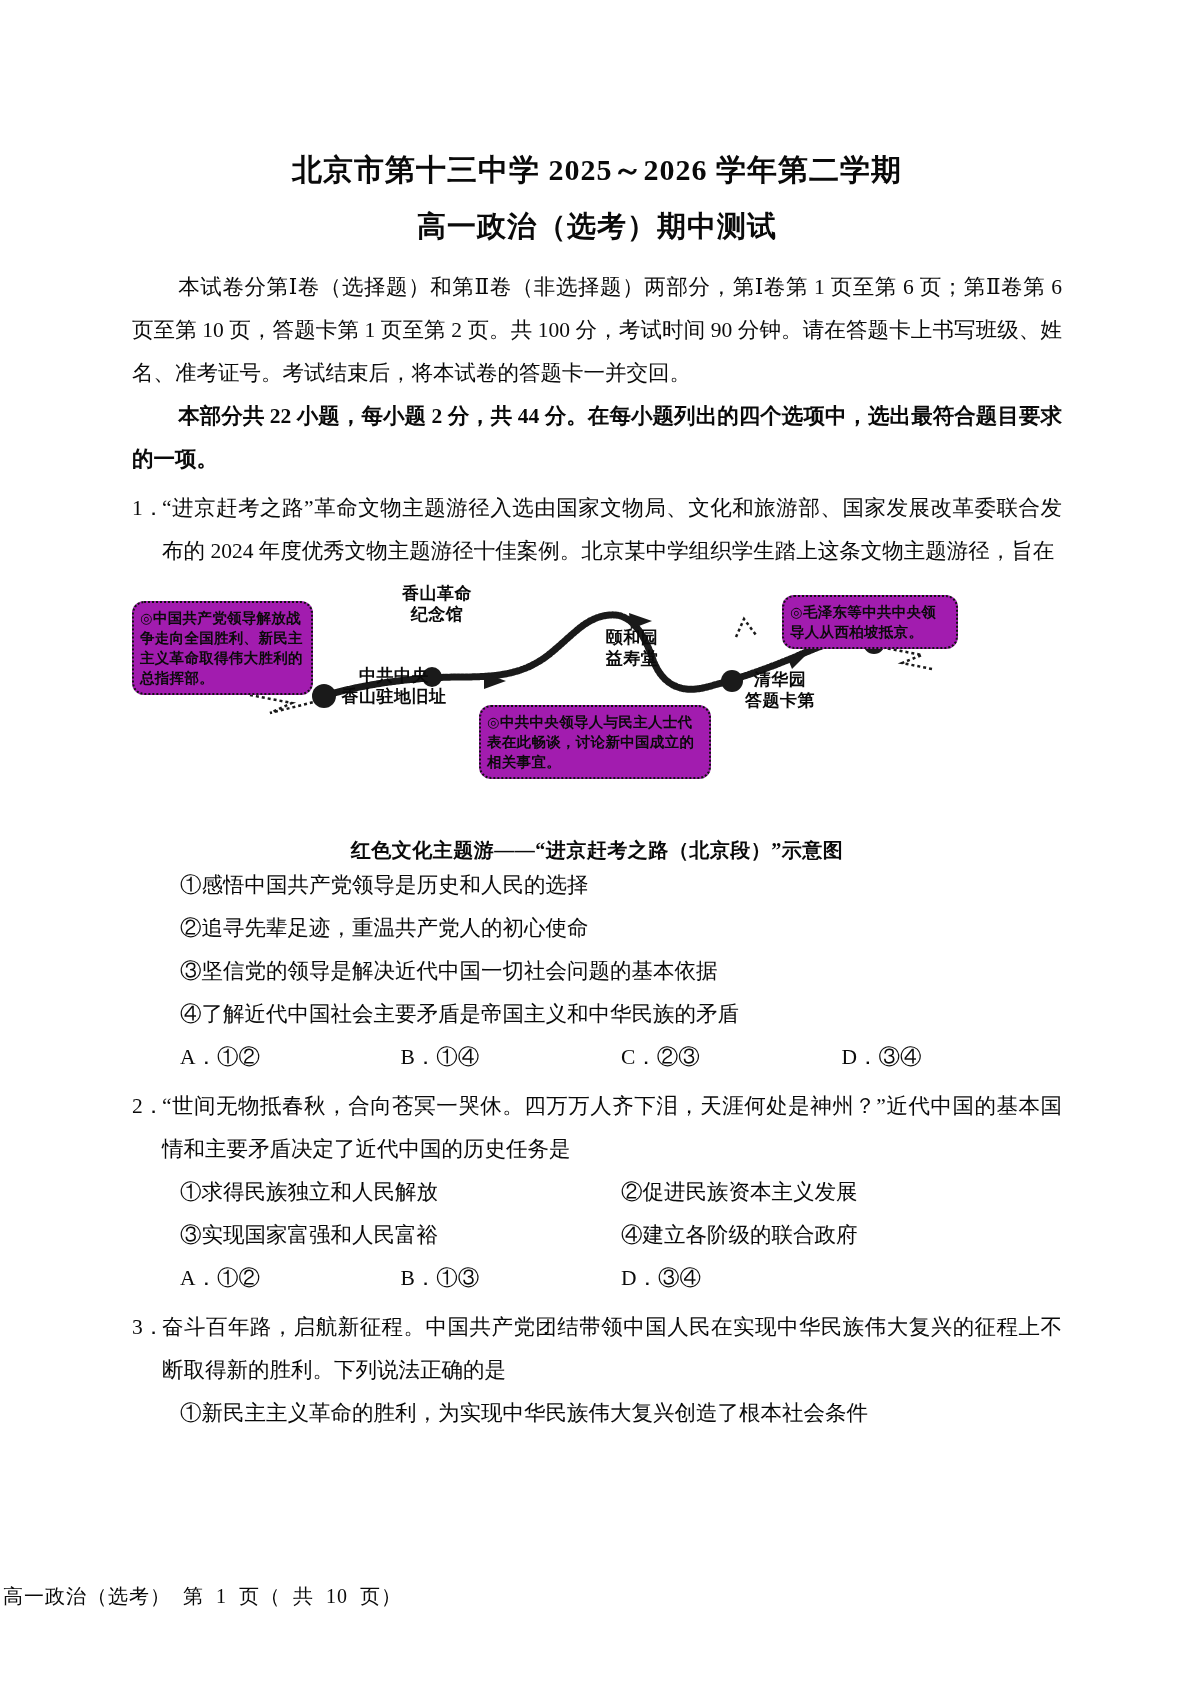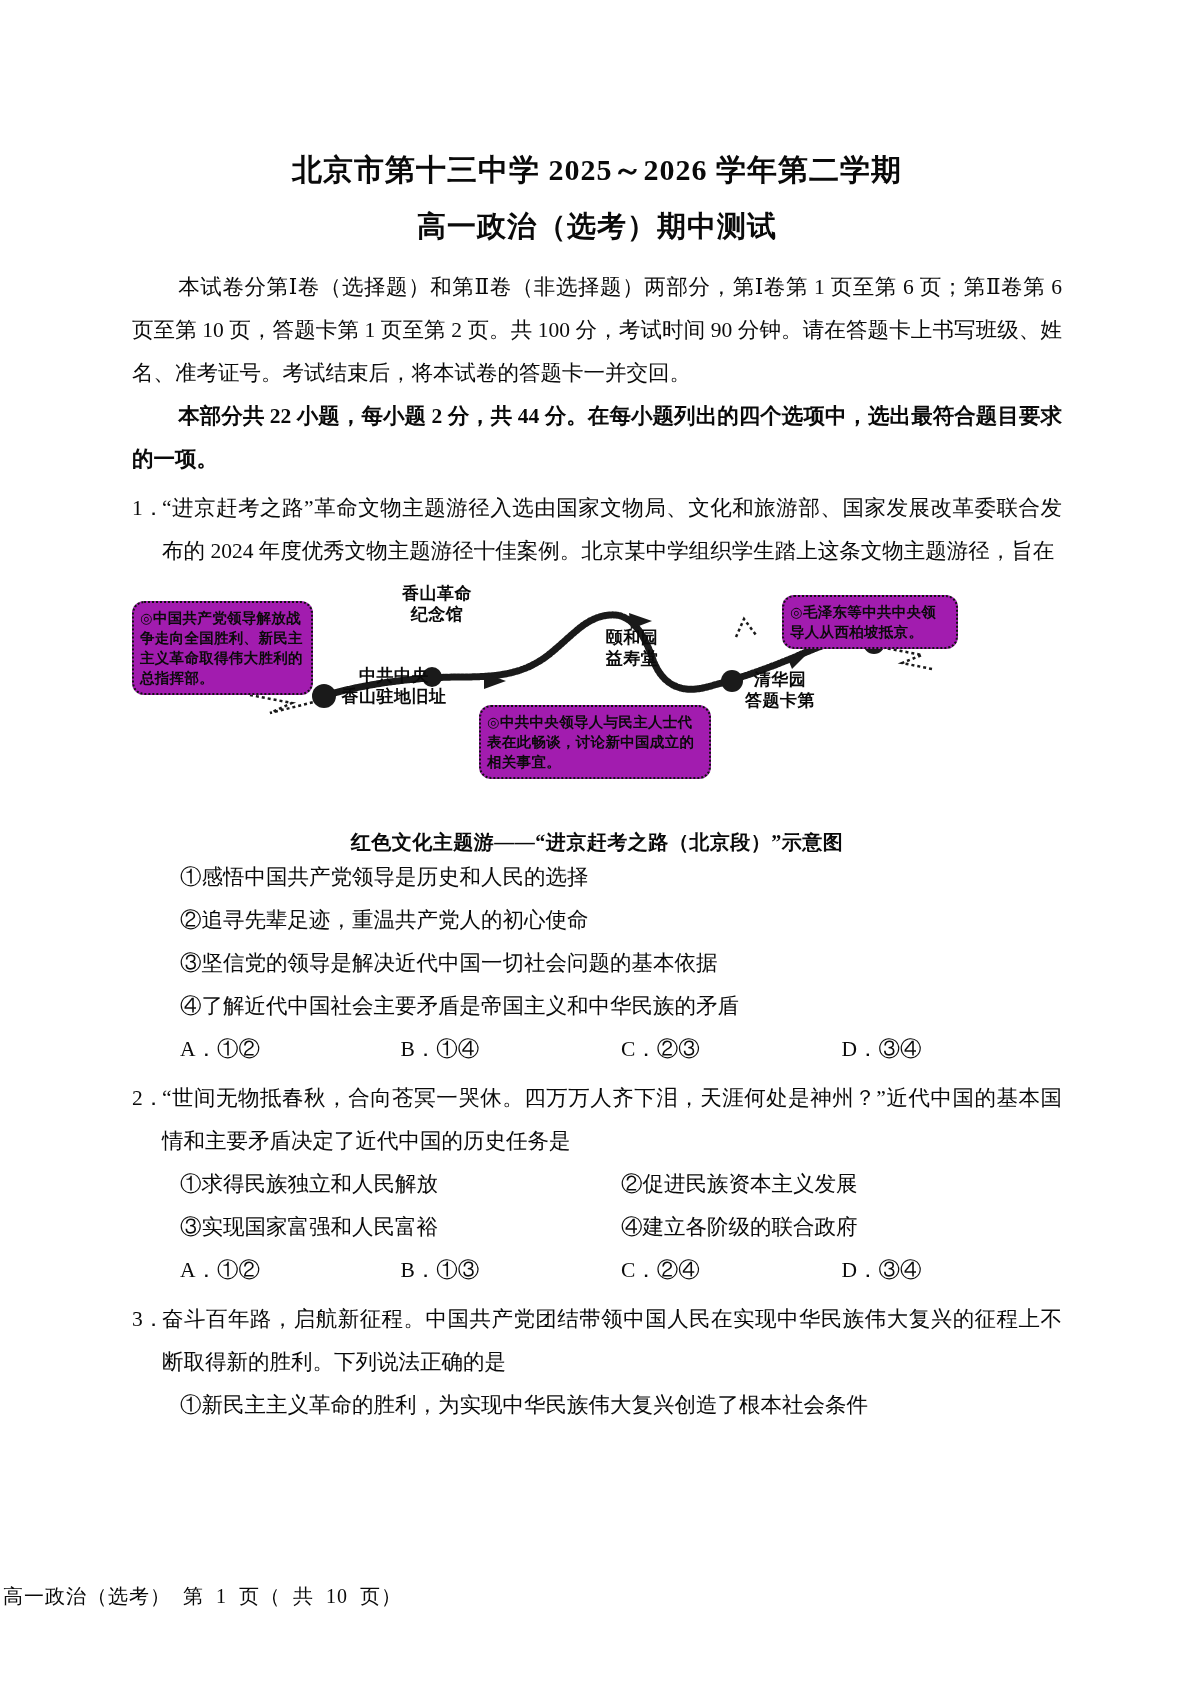--- a/index.html
+++ b/index.html
@@ -110,21 +110,21 @@
     position:relative;
     width:930px;
     height:250px;
     margin:4px 0 0 0;
   }
   .fig-caption{
     text-align:center;
     font-size:20px;
     font-weight:bold;
     letter-spacing:0.5px;
-    margin-top:2px;
+    margin-top:10px;
     font-family:"Liberation Serif","DejaVu Serif",serif;
   }
   .callout{
     position:absolute;
     border:2px dotted #111;
     border-radius:12px;
     background:#a21caf;
     font-size:14.5px;
     line-height:1.38;
     font-weight:bold;
@@ -238,21 +238,20 @@
       <div>②促进民族资本主义发展</div>
     </div>
     <div class="opt-row">
       <div>③实现国家富强和人民富裕</div>
       <div>④建立各阶级的联合政府</div>
     </div>
 
     <div class="answer-row">
       <div>A．①②</div>
       <div>B．①③</div>
-      <div>C．②④</div>
       <div>D．③④</div>
     </div>
 
     <div class="q">
       <div class="q-num">3．</div>
       <div class="q-body">奋斗百年路，启航新征程。中国共产党团结带领中国人民在实现中华民族伟大复兴的征程上不断取得新的胜利。下列说法正确的是</div>
     </div>
     <div class="opt-line">①新民主主义革命的胜利，为实现中华民族伟大复兴创造了根本社会条件</div>
 
   </div>

